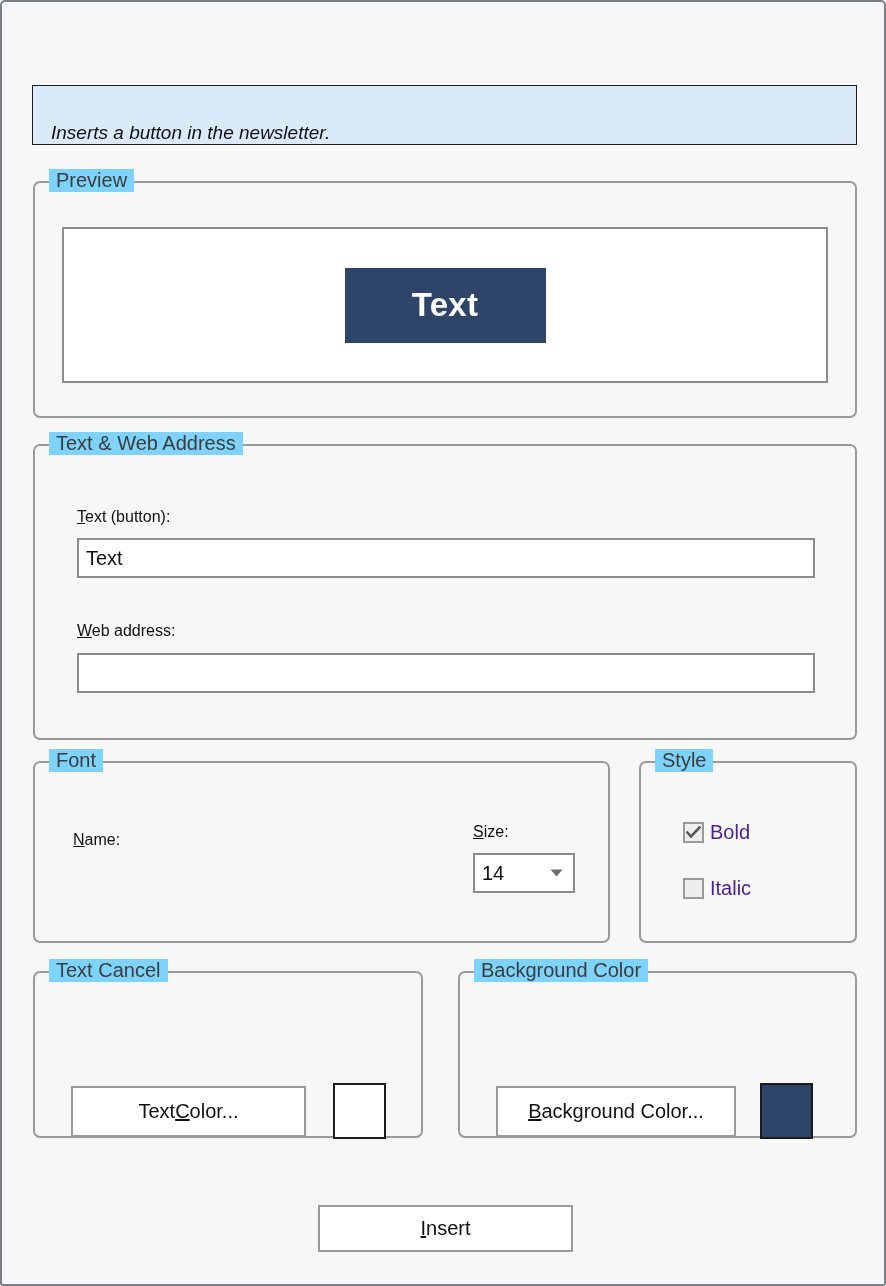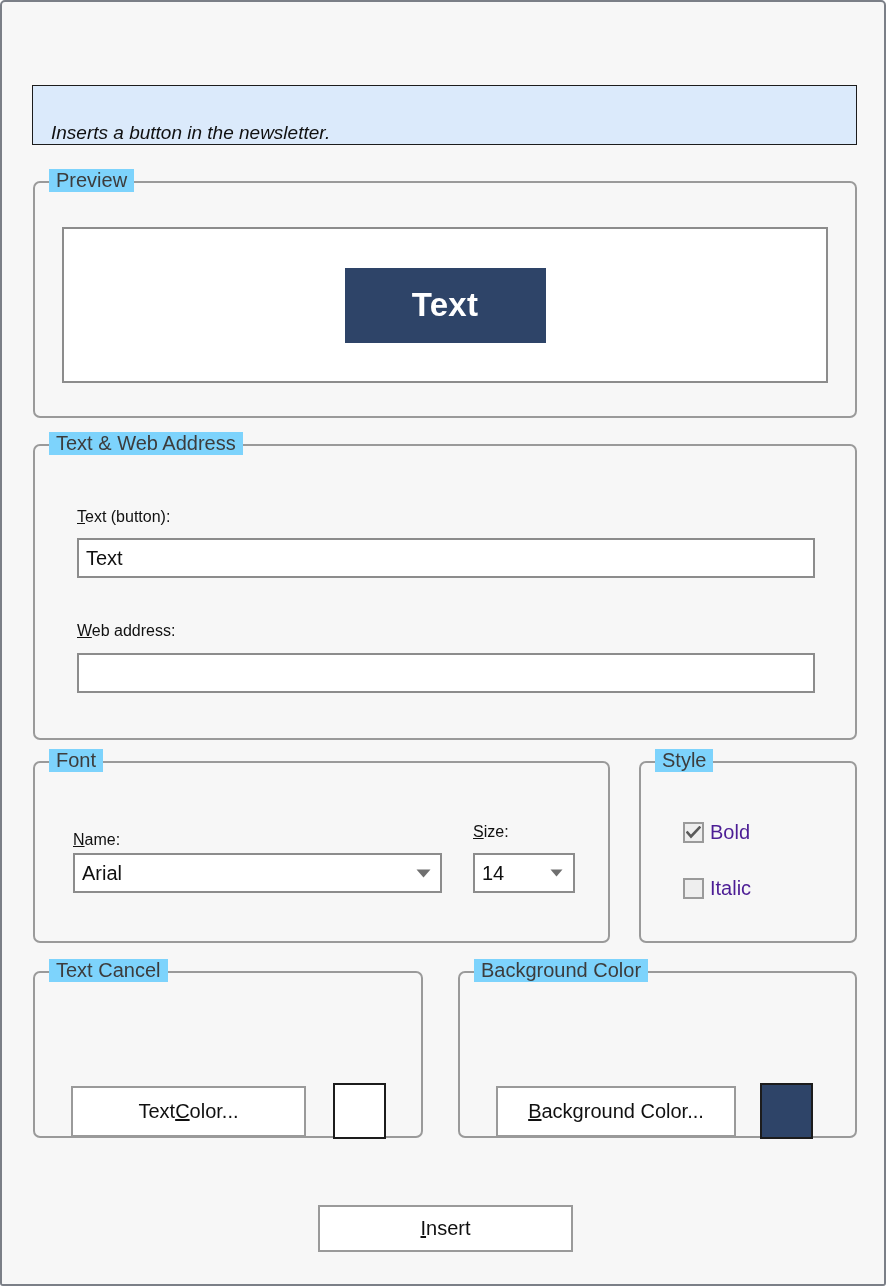--- a/index.html
+++ b/index.html
@@ -298,28 +298,20 @@
       <div class="textbox" id="inp-weburl">
         <span class="val"></span>
       </div>
     </div>
 
     <div class="group" id="grp-font">
       <span class="legend">Font</span>
 
       <div class="field-label" id="lbl-fontname"><span class="mn">N</span><span>ame:</span></div>
 
-      <div class="combobox" id="cb-fontname">
-        <span class="val">Arial</span>
-        <span class="arrow">
-          <svg width="15" height="9" viewBox="0 0 15 9" aria-hidden="true">
-            <polygon points="0.5,0.5 14.5,0.5 7.5,8.5" fill="#6f6f6f"></polygon>
-          </svg>
-        </span>
-      </div>
 
       <div class="field-label" id="lbl-fontsize"><span class="mn">S</span><span>ize:</span></div>
 
       <div class="combobox" id="cb-fontsize">
         <span class="val">14</span>
         <span class="arrow">
           <svg width="13" height="8" viewBox="0 0 13 8" aria-hidden="true">
             <polygon points="0.5,0.5 12.5,0.5 6.5,7.5" fill="#6f6f6f"></polygon>
           </svg>
         </span>

